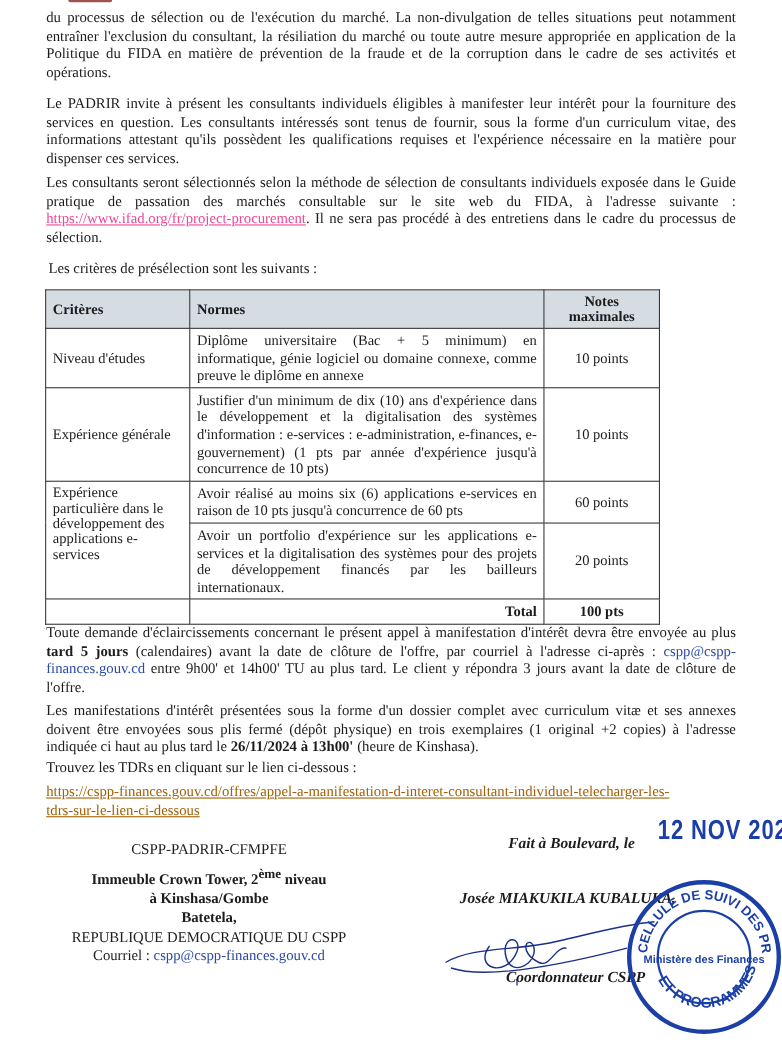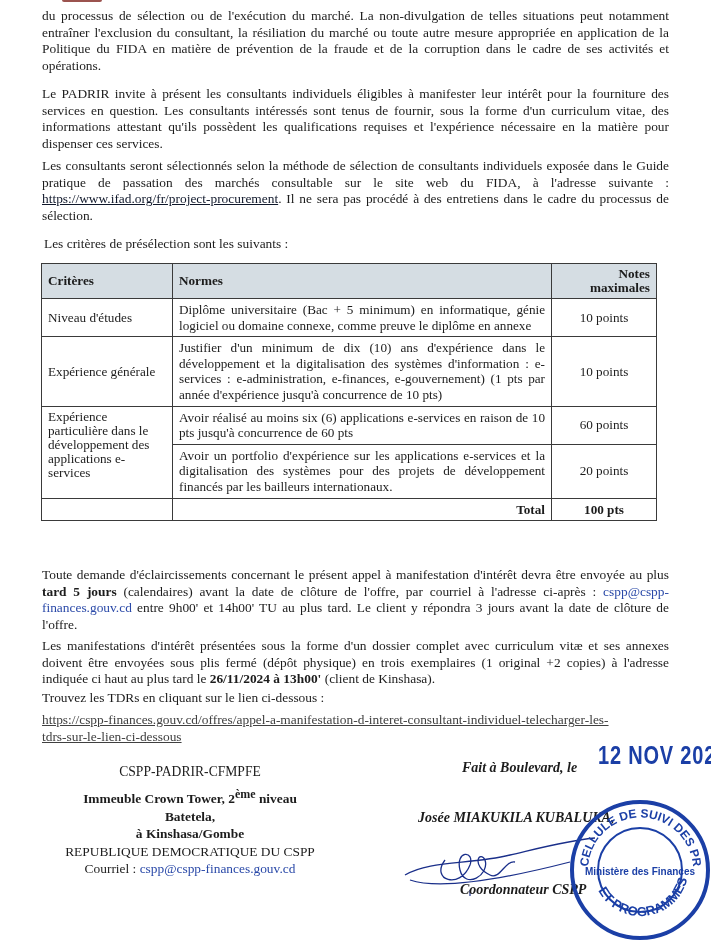--- a/index.html
+++ b/index.html
@@ -7,41 +7,41 @@
     width: 711px; height: 947px; overflow: hidden; position: relative;
     font-family: "Liberation Serif", "DejaVu Serif", serif;
     color: #1c1c1c; font-size: 13.4px; line-height: 16.6px;
   }
   .topmark { position: absolute; left: 62px; top: -4px; width: 40px; height: 6px; background: #7a1a14; opacity: .75; border-radius: 2px; }
   .para { position: absolute; left: 42px; width: 627px; text-align: justify; margin: 0; }
   .p1 { top: 8px; }
   .p2 { top: 86px; }
   .p3 { top: 158px; }
   .p4 { top: 236px; left: 44px; }
-  a.link { color: #0f172a; text-decoration: underline; }
+  a.link { color: #ec4899; text-decoration: underline; }
   .email { color: #2a49a8; }
 
   table.crit {
-    position: absolute; left: 41px; top: 263px; width: 616px;
+    position: absolute; left: 41px; top: 263px; width: 559px;
     border-collapse: collapse; font-size: 13.2px; line-height: 15.6px;
   }
   table.crit td, table.crit th { border: 1px solid #3a3a3a; padding: 3px 6px; vertical-align: middle; }
   table.crit th { background: #d5dde3; font-weight: bold; text-align: left; height: 24px; }
-  table.crit th.notes { text-align: right; line-height: 14px; }
+  table.crit th.notes { text-align: center; line-height: 14px; }
   .c1 { width: 118px; }
   .c3 { width: 92px; text-align: center; }
   .norm { text-align: justify; }
   .total-label { text-align: right; font-weight: bold; }
   .total-val { text-align: center; font-weight: bold; margin-left: 20px; }
 
   .p5 { top: 567px; }
   .p6 { top: 638px; }
   .p7 { top: 690px; }
   .p8 { top: 712px; }
-  .p8 a { color: #404040; }
+  .p8 a { color: #a16207; }
 
   .addr { position: absolute; left: 40px; width: 300px; text-align: center; }
   .addr div { line-height: 17.5px; }
   .org { top: 764px; font-size: 13.6px; }
   .addr-block { top: 786px; font-size: 13.4px; }
   .bold { font-weight: bold; }
 
   .fait { position: absolute; left: 462px; top: 760px; font-weight: bold; font-style: italic; font-size: 14px; }
   .stampdate { position: absolute; left: 598px; top: 747px; color: #1b3fa6; font-family: "Liberation Sans Narrow", "Liberation Sans", sans-serif; font-size: 25px; letter-spacing: 1px; transform: scaleX(.8); transform-origin: left; white-space: nowrap; font-weight: bold; }
   .signer { position: absolute; left: 418px; top: 810px; font-weight: bold; font-style: italic; font-size: 14px; }
@@ -88,30 +88,30 @@
   <tr>
     <td class="c1"></td>
     <td class="total-label">Total</td>
     <td class="c3 total-val">100 pts</td>
   </tr>
 </tbody>
   </table>
 
 <p class="para p5"><span>Toute demande d'éclaircissements concernant le présent appel à manifestation d'intérêt devra être envoyée au plus </span><b>tard 5 jours</b><span> (calendaires) avant la date de clôture de l'offre, par courriel à l'adresse ci-après : </span><span class="email">cspp@cspp-finances.gouv.cd</span><span> entre 9h00' et 14h00' TU au plus tard. Le client y répondra 3 jours avant la date de clôture de l'offre.</span></p>
 
-<p class="para p6"><span>Les manifestations d'intérêt présentées sous la forme d'un dossier complet avec curriculum vitæ et ses annexes doivent être envoyées sous plis fermé (dépôt physique) en trois exemplaires (1 original +2 copies) à l'adresse indiquée ci haut au plus tard le </span><b>26/11/2024 à 13h00'</b><span> (client de Kinshasa).</span></p>
+<p class="para p6"><span>Les manifestations d'intérêt présentées sous la forme d'un dossier complet avec curriculum vitæ et ses annexes doivent être envoyées sous plis fermé (dépôt physique) en trois exemplaires (1 original +2 copies) à l'adresse indiquée ci haut au plus tard le </span><b>26/11/2024 à 13h00'</b><span> (heure de Kinshasa).</span></p>
 
 <p class="para p7">Trouvez les TDRs en cliquant sur le lien ci-dessous :</p>
 <p class="para p8" style="text-align:left; width:570px;"><a class="link" style="word-break:break-all;">https://cspp-finances.gouv.cd/offres/appel-a-manifestation-d-interet-consultant-individuel-telecharger-les-tdrs-sur-le-lien-ci-dessous</a></p>
 
 <div class="addr org">CSPP-PADRIR-CFMPFE</div>
 <div class="addr addr-block">
   <div class="bold"><span>Immeuble Crown Tower, 2</span><sup style="font-size:12px">ème</sup><span> niveau</span></div>
+  <div class="bold">à Kinshasa/Gombe</div>
   <div class="bold">Batetela,</div>
-  <div class="bold">à Kinshasa/Gombe</div>
   <div>REPUBLIQUE DEMOCRATIQUE DU CSPP</div>
   <div><span>Courriel : </span><span class="email">cspp@cspp-finances.gouv.cd</span></div>
 </div>
 
 <div class="fait">Fait à Boulevard, le</div>
 <div class="stampdate">12 NOV 2024</div>
 
 <svg class="sig" width="200" height="80" viewBox="0 0 200 80">
   <path d="M5,55 C30,40 70,45 110,35 C140,28 170,20 195,18" stroke="#1a2f8a" stroke-width="1.3" fill="none"></path>
   <path d="M45,40 C30,60 60,70 70,45 C75,30 55,30 60,50 C65,70 90,55 85,40 C80,30 70,45 90,55 C100,60 105,40 115,42" stroke="#1a2f8a" stroke-width="1.3" fill="none"></path>

